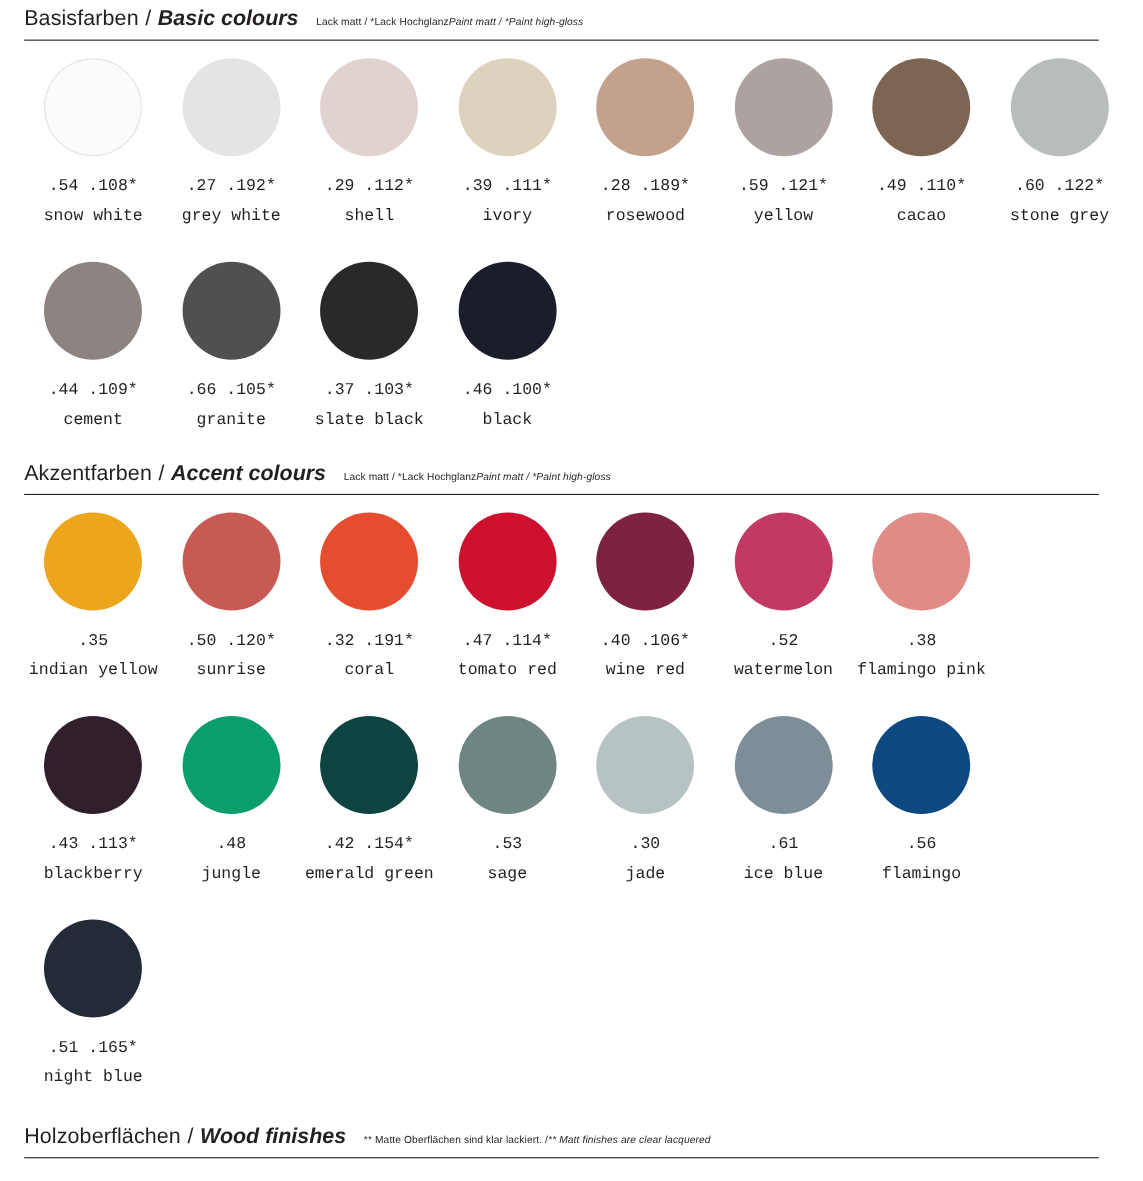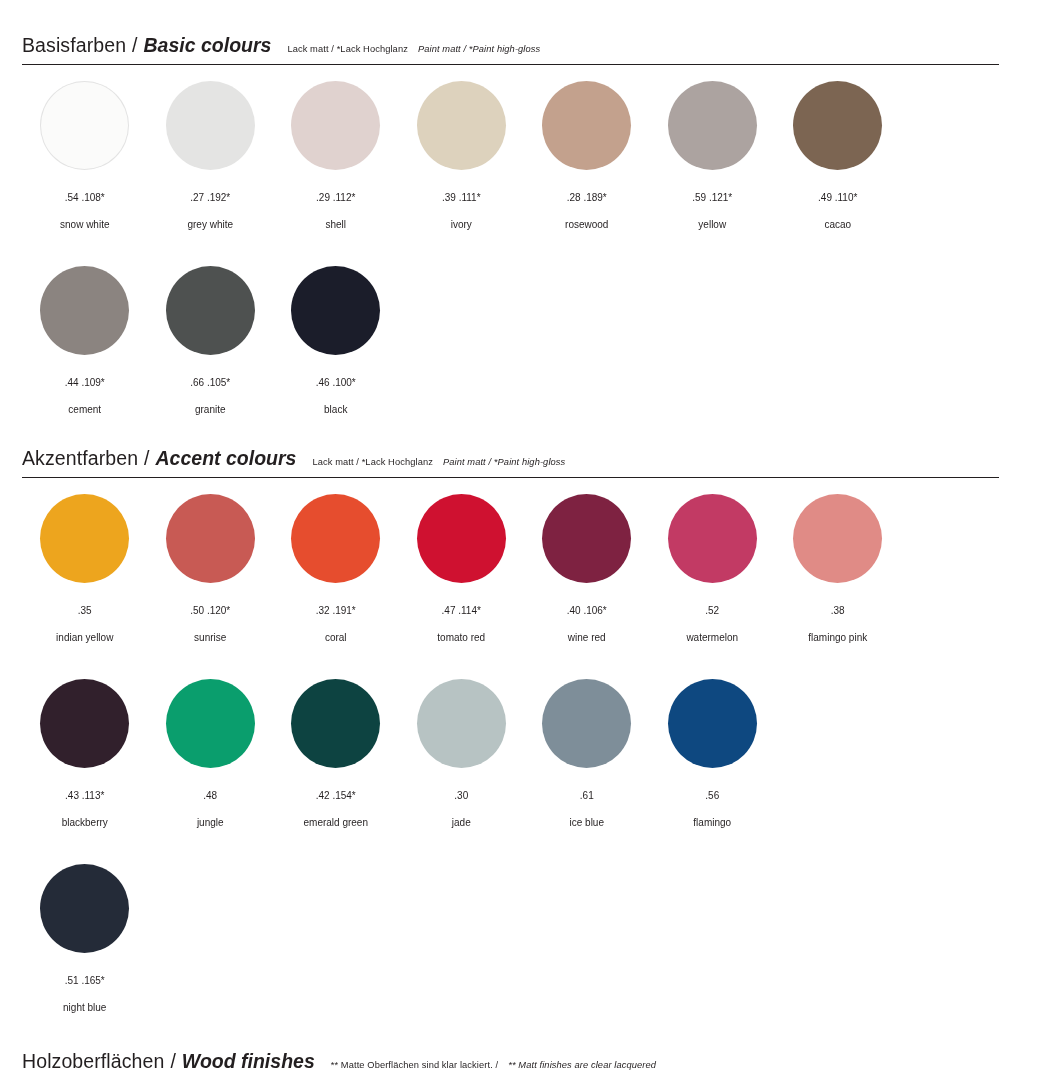--- a/index.html
+++ b/index.html
@@ -52,21 +52,21 @@
     white-space: pre;
   }
   .sec-note {
     font-size: 9.3px;
     color: #231f20;
     margin-left: 16px;
     white-space: pre;
     letter-spacing: 0.1px;
   }
   .sec-note-de { font-style: normal; }
-  .sec-note-en { font-style: italic; margin-left: 10px; }
+  .sec-note-en { font-style: italic; margin-left: 0; }
   .rule {
     height: 0;
     border-top: 1.3px solid #231f20;
     margin: 7px 40px 0 22px;
   }
 
   
   .grid {
     display: grid;
     grid-template-columns: repeat(8, 125.5px);
@@ -85,31 +85,32 @@
     border-radius: 50%;
     margin-top: 0;
     position: relative;
     overflow: hidden;
   }
   .dot.edge {
     box-shadow: inset 0 0 0 1px #e3e3e3;
   }
   .caption {
     text-align: center;
-    font-size: 10px;
+    font-size: 15px;
     line-height: 13.2px;
     color: #231f20;
     margin-top: 8px;
     white-space: pre-line;
+    font-family: Liberation Mono, monospace;
   }
   .code { display: block; }
   .name { display: block; }
 
   
-  .sec-basic { padding-top: 34px; }
+  .sec-basic { padding-top: 6px; }
   .row-gap-1 { height: 22px; }
   .sec-accent { padding-top: 18px; }
   .sec-wood { padding-top: 23px; }
   .grid-top { margin-top: 16px; }
 </style>
 </head>
 <body>
 
 <div class="page">
 
@@ -167,37 +168,51 @@
           <span class="name">yellow</span>
         </div>
       </div>
       <div class="cell">
         <div class="dot" style="background:#7c6552"></div>
         <div class="caption">
           <span class="code">.49 .110*</span>
           <span class="name">cacao</span>
         </div>
       </div>
+      <div class="cell">
+        <div class="dot" style="background:#b9bcbd"></div>
+        <div class="caption">
+          <span class="code">.60 .122*</span>
+          <span class="name">stone grey</span>
+        </div>
+      </div>
     </div>
 
     <div class="row-gap-1"></div>
 
     <div class="grid">
       <div class="cell">
         <div class="dot" style="background:#8b8480"></div>
         <div class="caption">
           <span class="code">.44 .109*</span>
           <span class="name">cement</span>
         </div>
       </div>
       <div class="cell">
         <div class="dot" style="background:#4e5150"></div>
         <div class="caption">
           <span class="code">.66 .105*</span>
           <span class="name">granite</span>
+        </div>
+      </div>
+      <div class="cell">
+        <div class="dot" style="background:#29282a"></div>
+        <div class="caption">
+          <span class="code">.37 .103*</span>
+          <span class="name">slate black</span>
         </div>
       </div>
       <div class="cell">
         <div class="dot" style="background:#1b1d2a"></div>
         <div class="caption">
           <span class="code">.46 .100*</span>
           <span class="name">black</span>
         </div>
       </div>
       <div class="cell"></div>
@@ -287,20 +302,27 @@
         </div>
       </div>
       <div class="cell">
         <div class="dot" style="background:#0d4341"></div>
         <div class="caption">
           <span class="code">.42 .154*</span>
           <span class="name">emerald green</span>
         </div>
       </div>
       <div class="cell">
+        <div class="dot" style="background:#6f8582"></div>
+        <div class="caption">
+          <span class="code">.53</span>
+          <span class="name">sage</span>
+        </div>
+      </div>
+      <div class="cell">
         <div class="dot" style="background:#b7c3c3"></div>
         <div class="caption">
           <span class="code">.30</span>
           <span class="name">jade</span>
         </div>
       </div>
       <div class="cell">
         <div class="dot" style="background:#7e8e99"></div>
         <div class="caption">
           <span class="code">.61</span>

